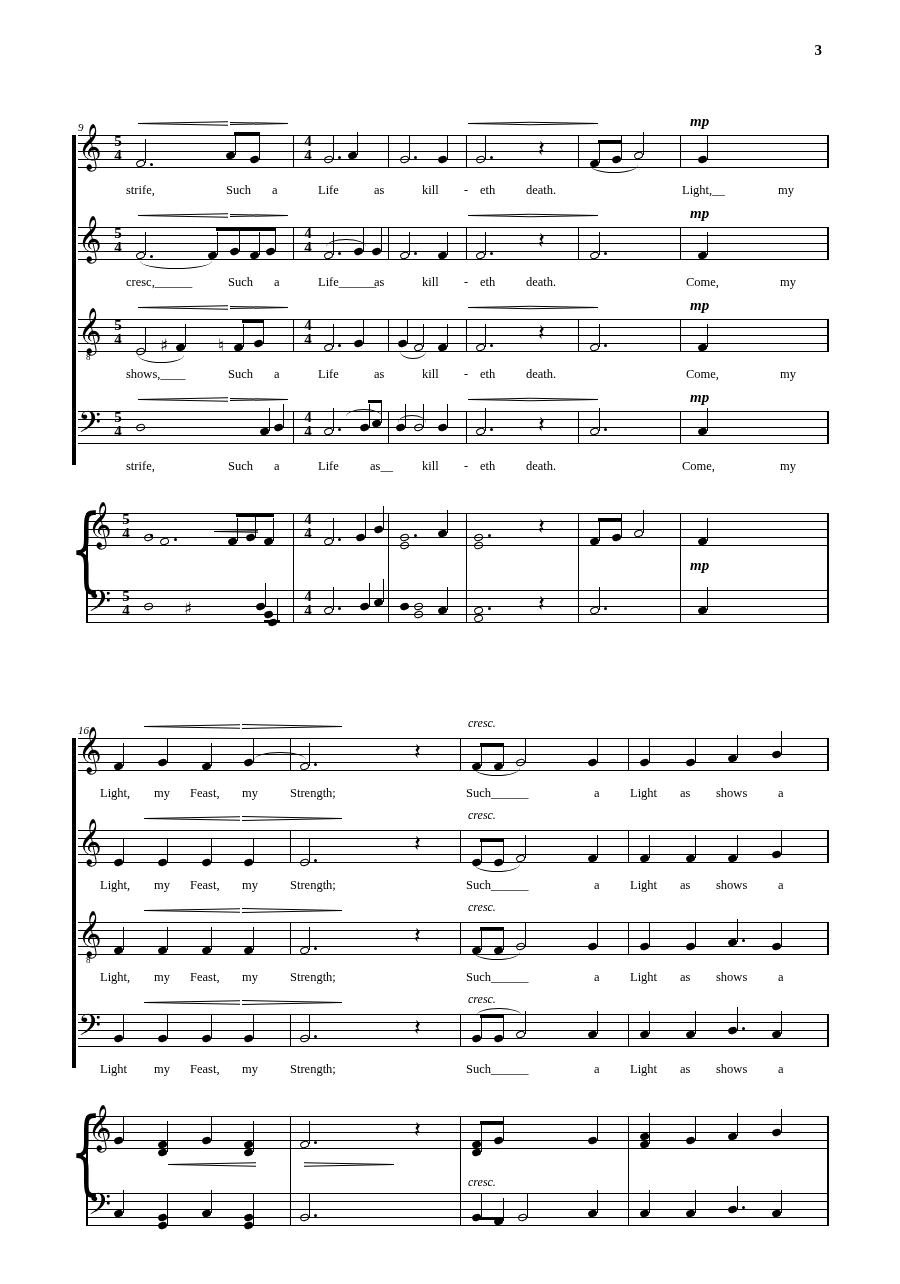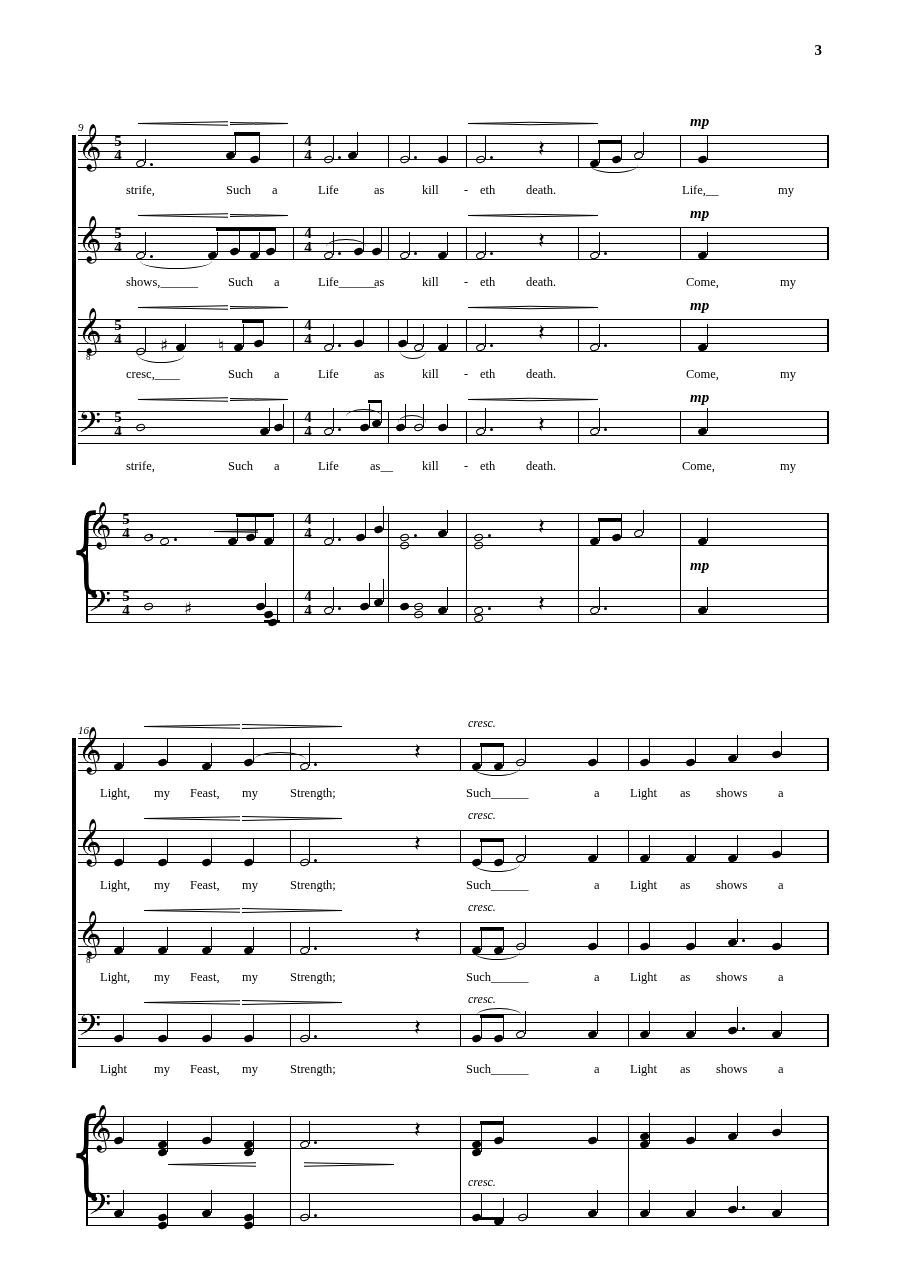--- a/index.html
+++ b/index.html
@@ -314,21 +314,21 @@
 
       <div class="lyric" style="left:48px; top:48px;">strife,</div>
       <div class="lyric" style="left:148px; top:48px;">Such</div>
       <div class="lyric" style="left:194px; top:48px;">a</div>
       <div class="lyric" style="left:240px; top:48px;">Life</div>
       <div class="lyric" style="left:296px; top:48px;">as</div>
       <div class="lyric" style="left:344px; top:48px;">kill</div>
       <div class="lyric" style="left:386px; top:48px;">-</div>
       <div class="lyric" style="left:402px; top:48px;">eth</div>
       <div class="lyric" style="left:448px; top:48px;">death.</div>
-      <div class="lyric" style="left:604px; top:48px;">Life,__</div>
+      <div class="lyric" style="left:604px; top:48px;">Light,__</div>
       <div class="lyric" style="left:700px; top:48px;">my</div>
     </div>
 
     <div class="staff" style="top:92px;">
       <div class="line"></div>
         <div class="line"></div>
         <div class="line"></div>
         <div class="line"></div>
         <div class="line"></div>
       <div class="clef treble">𝄞</div>
@@ -401,21 +401,21 @@
       <div class="hairpin cresc" style="left:390px; top:-16px; width:62px;">
           <div class="hp-top"></div>
           <div class="hp-bot"></div>
         </div>
       <div class="hairpin dim" style="left:452px; top:-16px; width:68px;">
           <div class="hp-top"></div>
           <div class="hp-bot"></div>
         </div>
       <div class="dyn" style="left:612px; top:-22px;">mp</div>
 
-      <div class="lyric" style="left:48px; top:48px;">shows,______</div>
+      <div class="lyric" style="left:48px; top:48px;">cresc,______</div>
       <div class="lyric" style="left:150px; top:48px;">Such</div>
       <div class="lyric" style="left:196px; top:48px;">a</div>
       <div class="lyric" style="left:240px; top:48px;">Life______</div>
       <div class="lyric" style="left:296px; top:48px;">as</div>
       <div class="lyric" style="left:344px; top:48px;">kill</div>
       <div class="lyric" style="left:386px; top:48px;">-</div>
       <div class="lyric" style="left:402px; top:48px;">eth</div>
       <div class="lyric" style="left:448px; top:48px;">death.</div>
       <div class="lyric" style="left:608px; top:48px;">Come,</div>
       <div class="lyric" style="left:702px; top:48px;">my</div>
@@ -495,21 +495,21 @@
       <div class="hairpin cresc" style="left:390px; top:-16px; width:62px;">
           <div class="hp-top"></div>
           <div class="hp-bot"></div>
         </div>
       <div class="hairpin dim" style="left:452px; top:-16px; width:68px;">
           <div class="hp-top"></div>
           <div class="hp-bot"></div>
         </div>
       <div class="dyn" style="left:612px; top:-22px;">mp</div>
 
-      <div class="lyric" style="left:48px; top:48px;">cresc,____</div>
+      <div class="lyric" style="left:48px; top:48px;">shows,____</div>
       <div class="lyric" style="left:150px; top:48px;">Such</div>
       <div class="lyric" style="left:196px; top:48px;">a</div>
       <div class="lyric" style="left:240px; top:48px;">Life</div>
       <div class="lyric" style="left:296px; top:48px;">as</div>
       <div class="lyric" style="left:344px; top:48px;">kill</div>
       <div class="lyric" style="left:386px; top:48px;">-</div>
       <div class="lyric" style="left:402px; top:48px;">eth</div>
       <div class="lyric" style="left:448px; top:48px;">death.</div>
       <div class="lyric" style="left:608px; top:48px;">Come,</div>
       <div class="lyric" style="left:702px; top:48px;">my</div>

